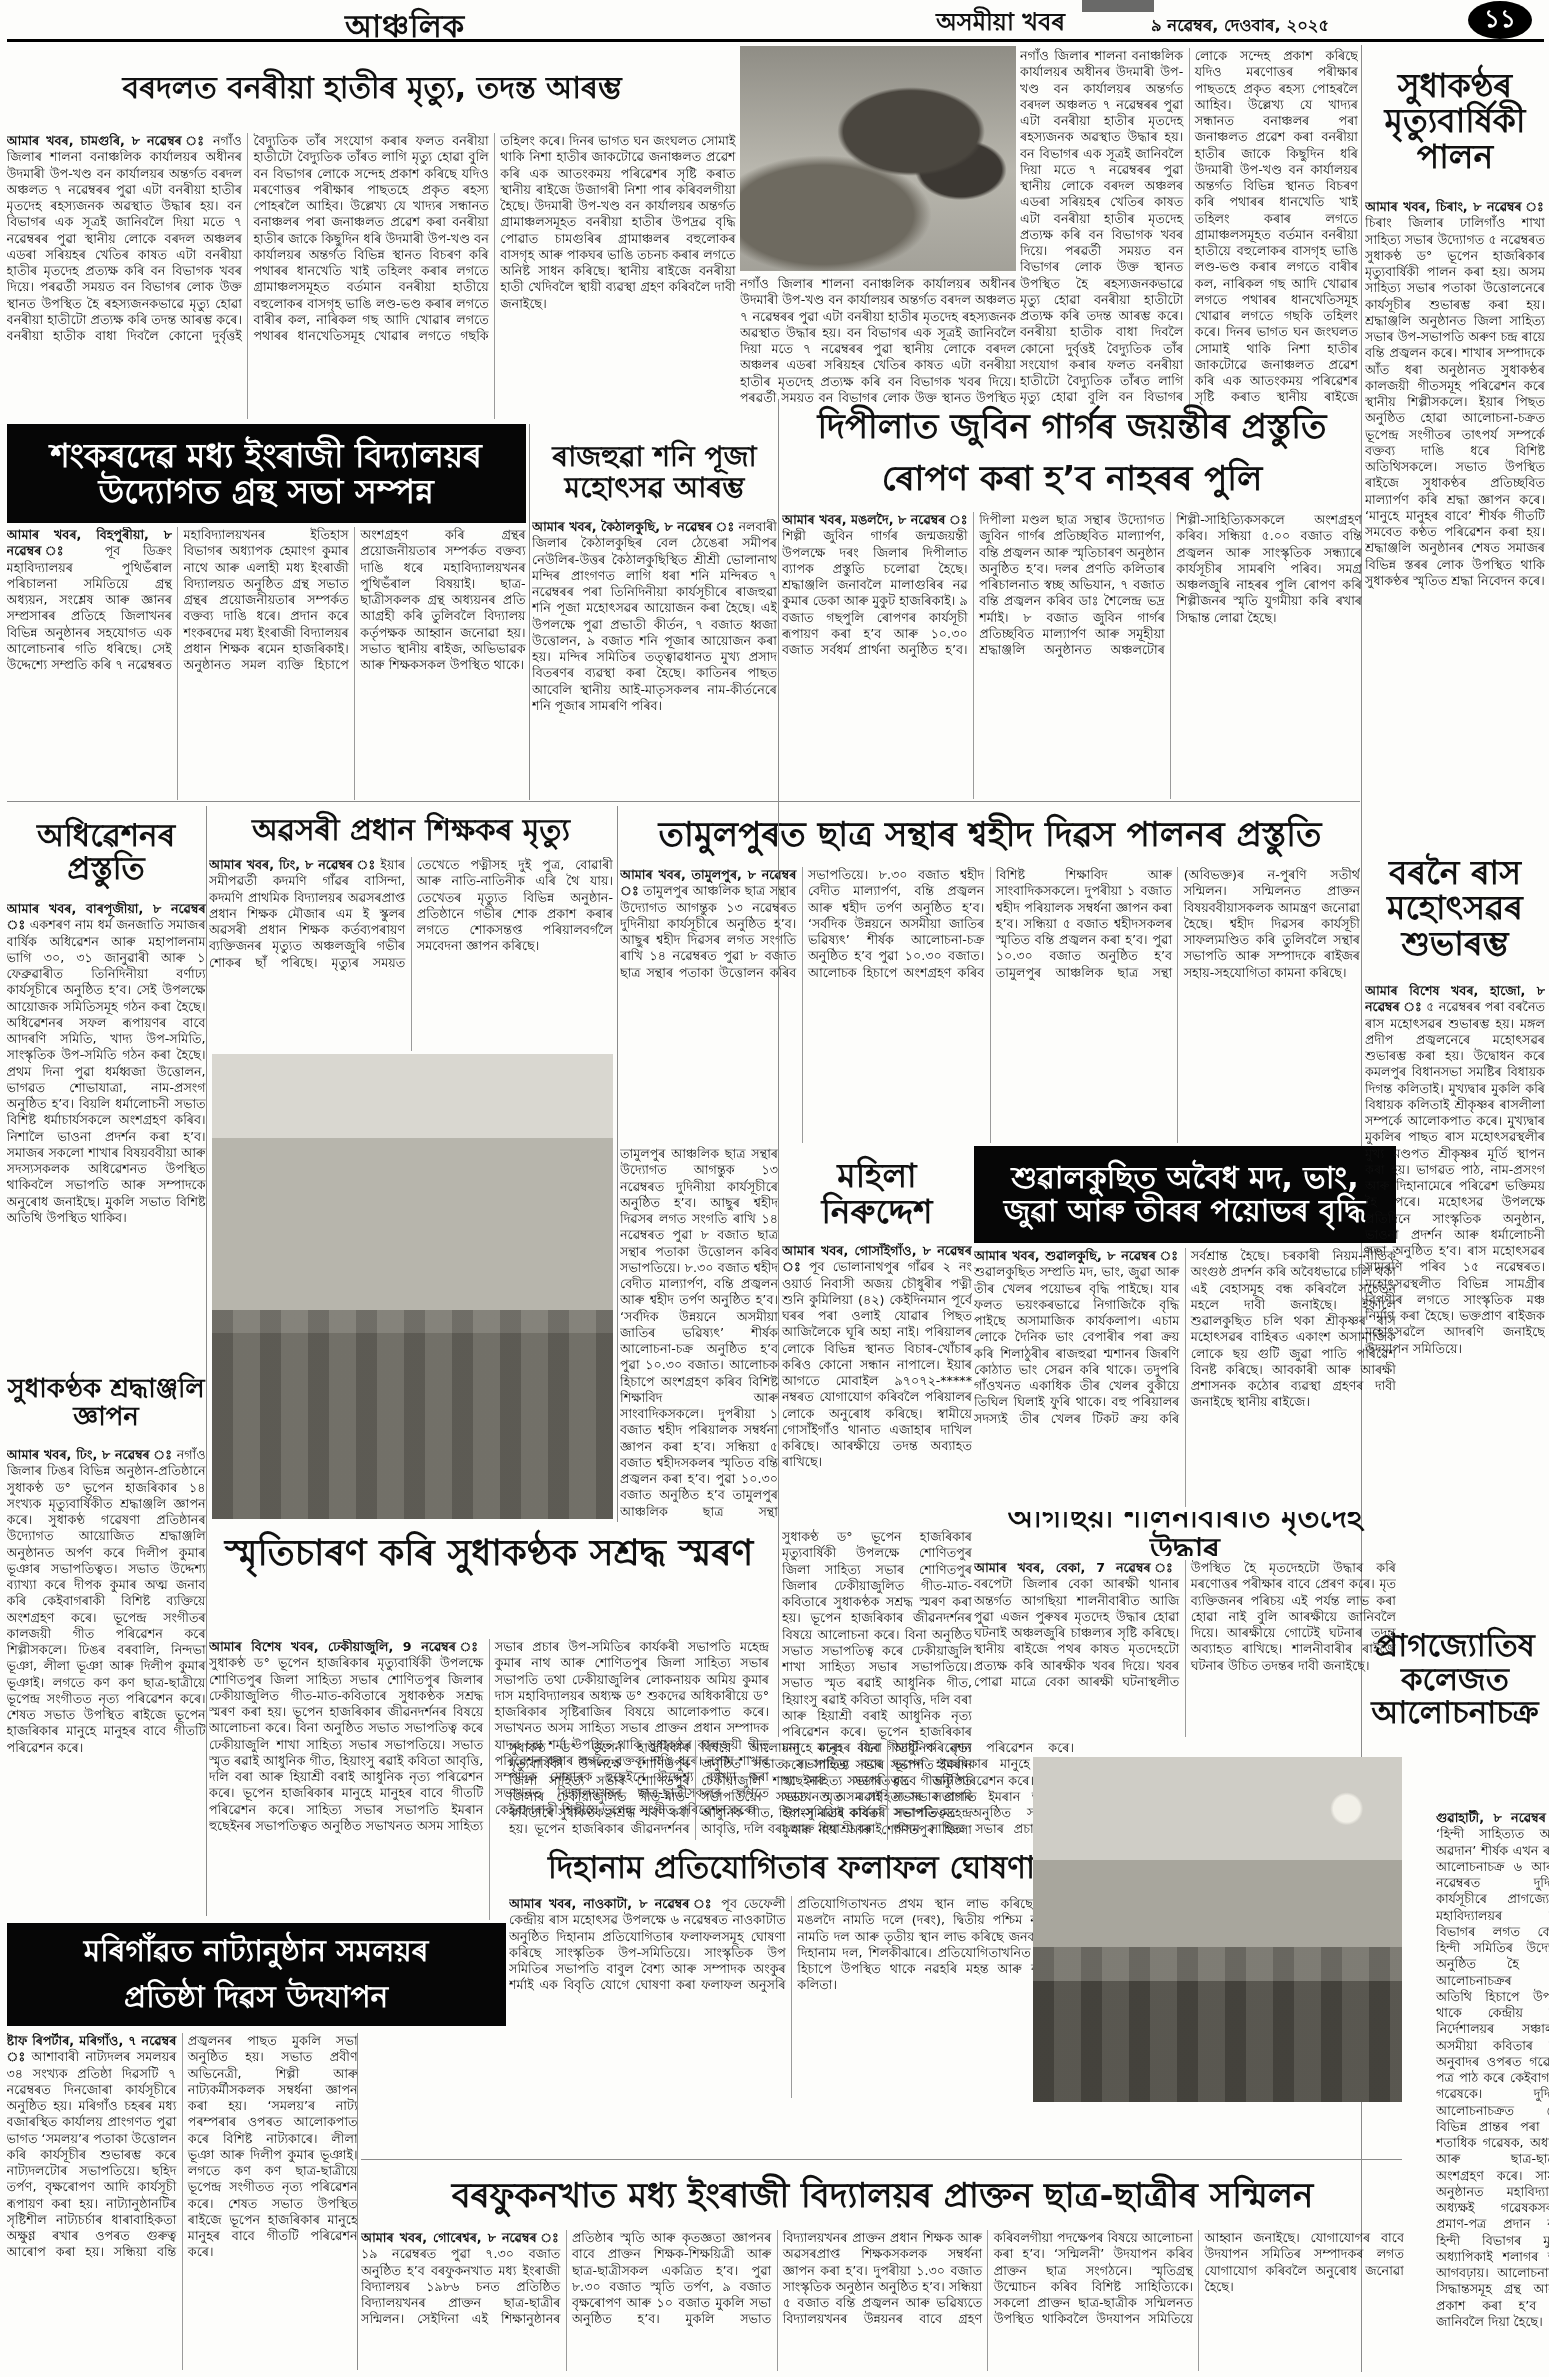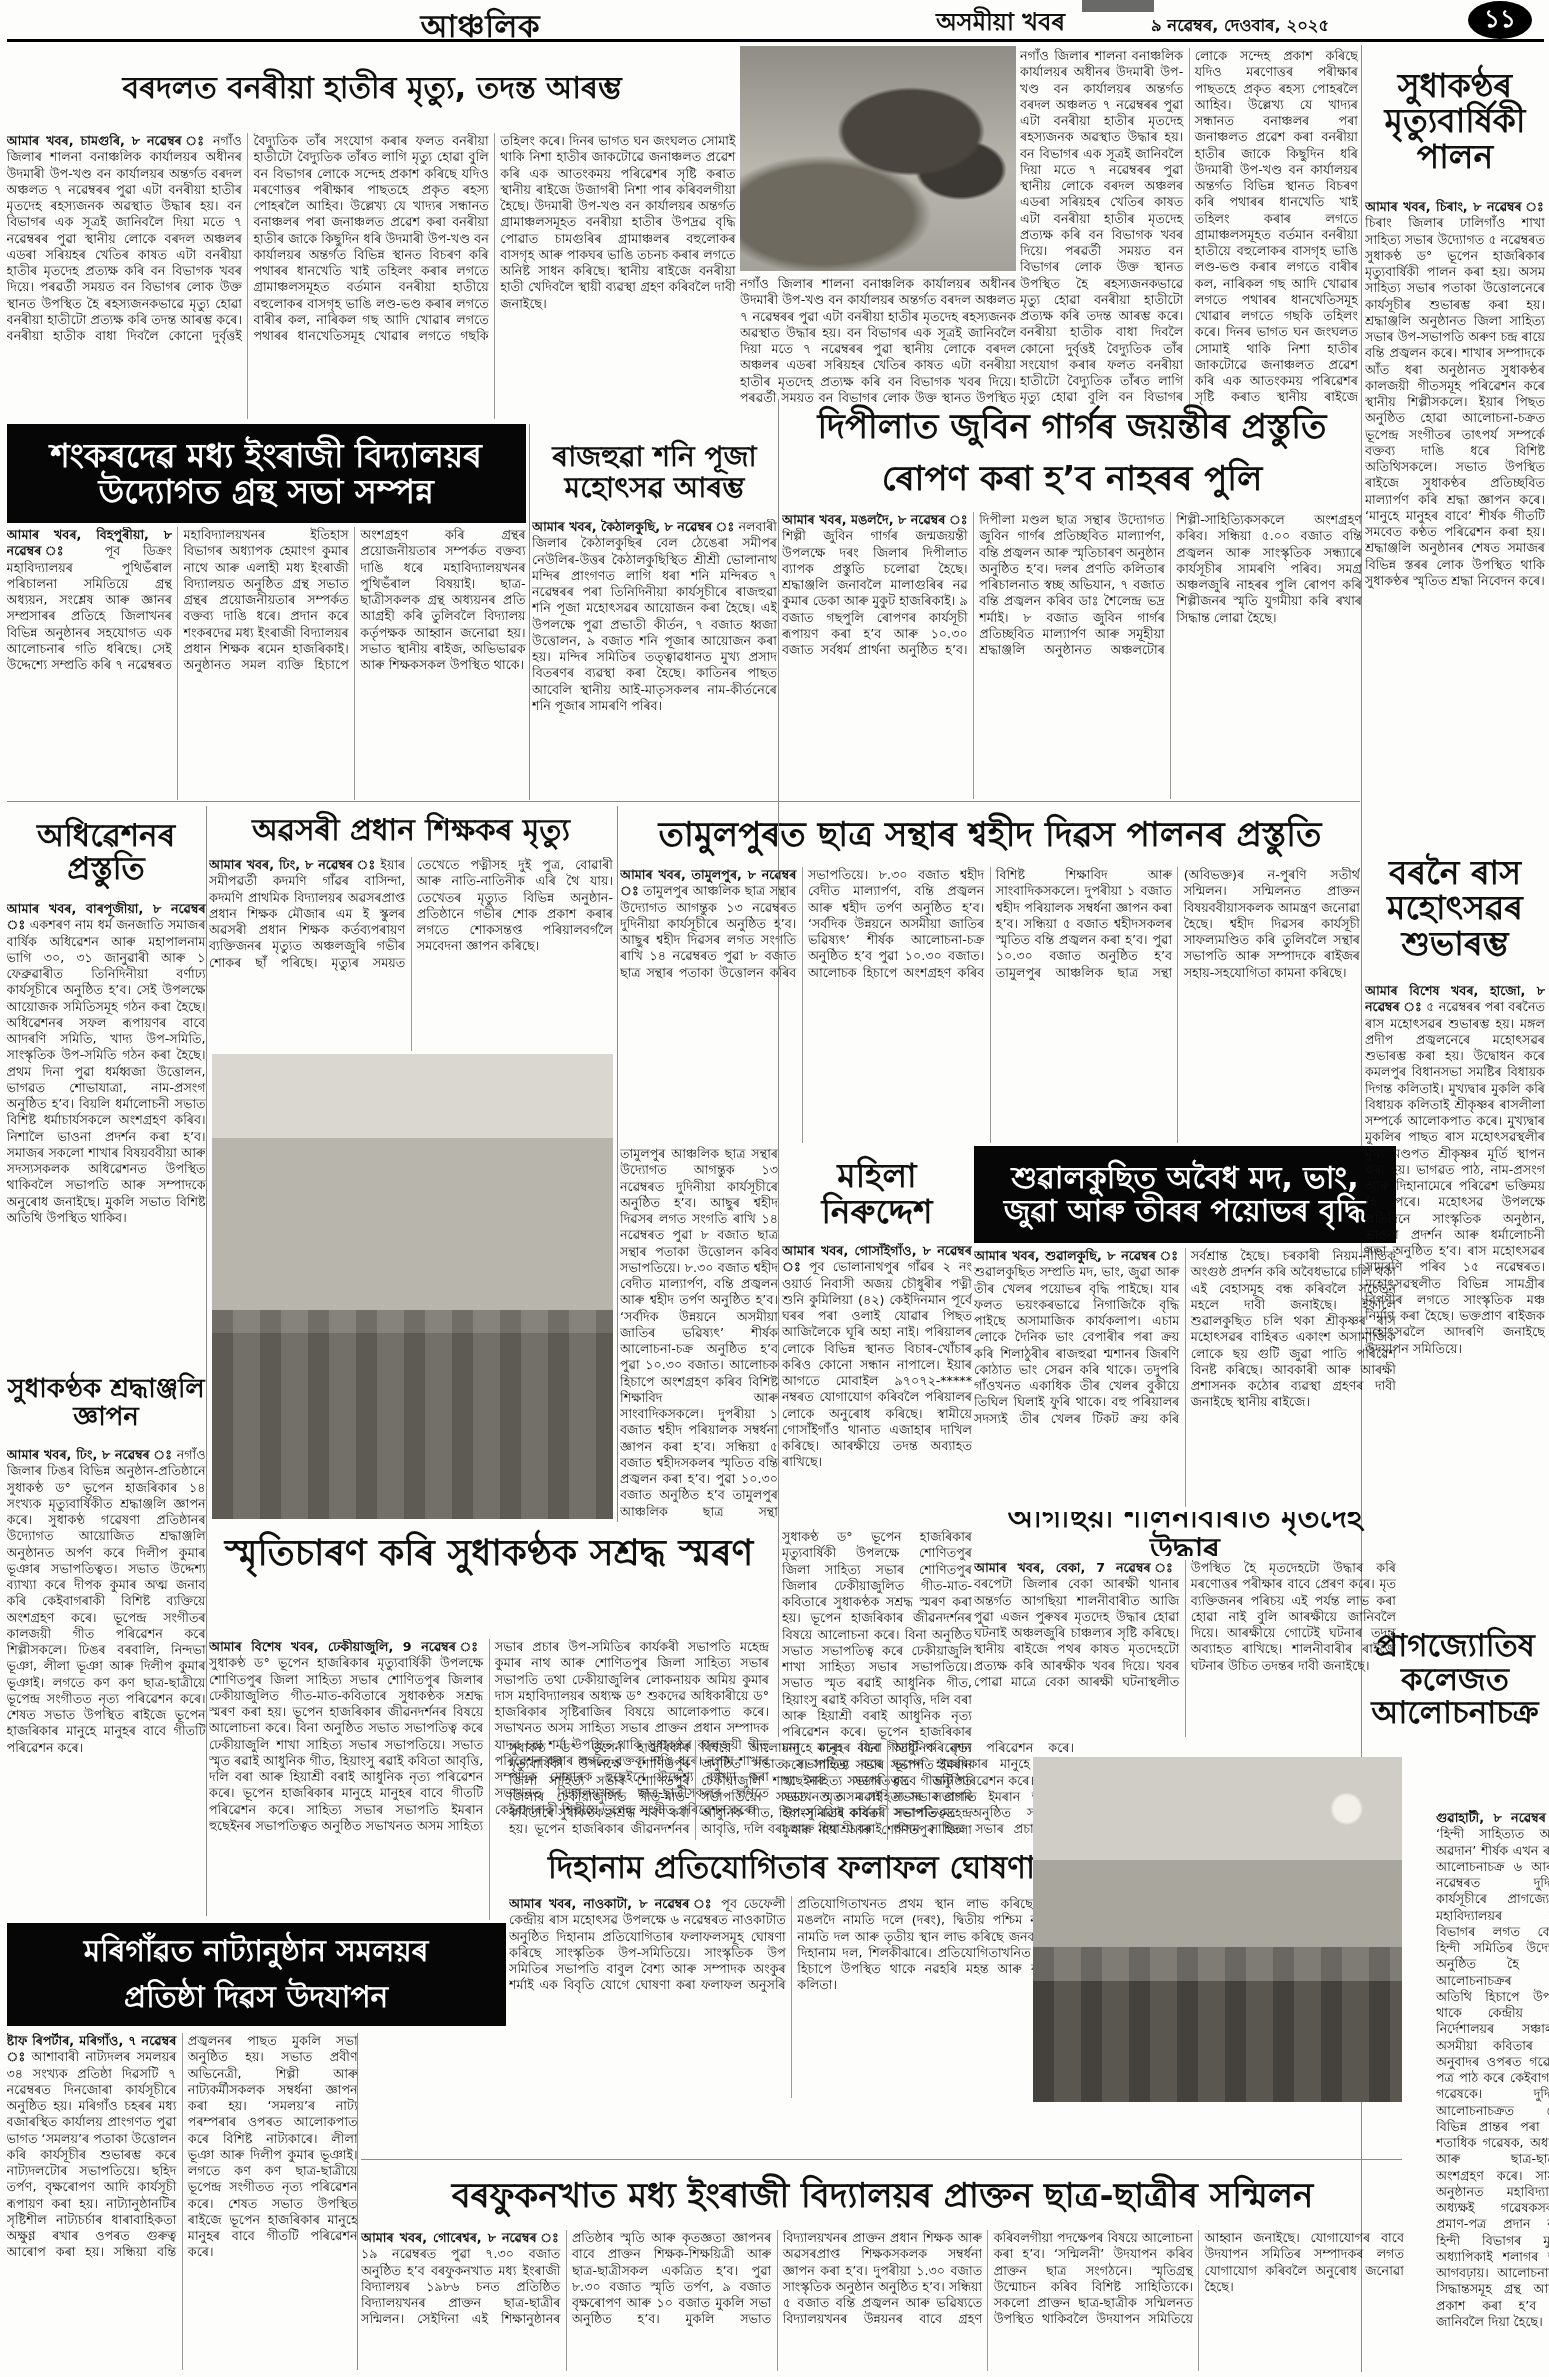--- a/index.html
+++ b/index.html
@@ -1,21 +1,21 @@
 <!DOCTYPE html>
 <html lang="as" style="font-size:13px"><head>
 <meta charset="utf-8">
 <style>
   html,body{margin:0;padding:0;background:#e8e8e4;}
   .page{position:relative;width:1550px;height:2377px;background:#fdfdfb;color:#111;
         font-family:"DejaVu Sans",sans-serif;overflow:hidden;}
   
   .hdr{position:absolute;left:0;top:0;width:1550px;height:39px;}
   .hdr-rule{position:absolute;left:6.6px;top:39px;width:1537px;height:3.3px;background:#000;}
-  .section-title{position:absolute;left:345px;top:1.6px;width:271px;text-align:center;
+  .section-title{position:absolute;left:345px;top:1.6px;width:271px;
         font-size:31px;font-weight:bold;letter-spacing:0.8px;font-family:Liberation Serif, serif;}
   .masthead{position:absolute;left:936px;top:3.3px;font-size:24px;font-weight:bold;}
   .masthead-tag{position:absolute;left:1082px;top:0px;width:72px;height:11.5px;background:#444;opacity:.8;}
   .hdr-date{position:absolute;left:1151px;top:13px;font-size:16.4px;font-weight:bold;}
   .page-circle{position:absolute;left:1468px;top:0.8px;width:64px;height:38px;background:#000;
         border-radius:50%;color:#fff;font-size:24.6px;font-weight:bold;display:flex;
         align-items:center;justify-content:center;}
   
   .blk{position:absolute;box-sizing:border-box;overflow:hidden;}
   .hl{font-weight:bold;text-align:center;line-height:1.08;display:flex;align-items:center;justify-content:center;}

